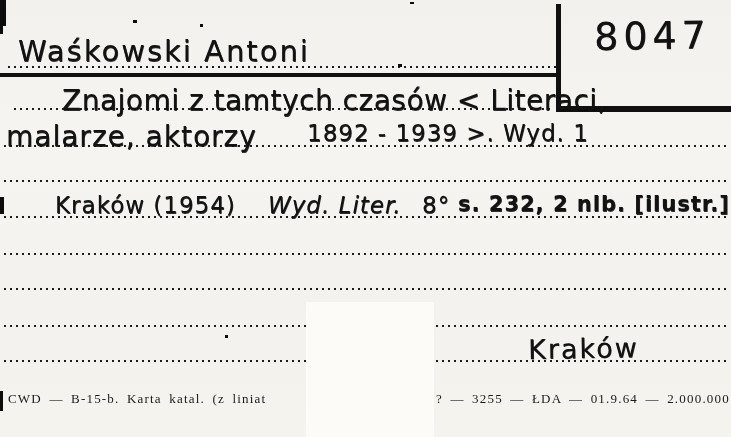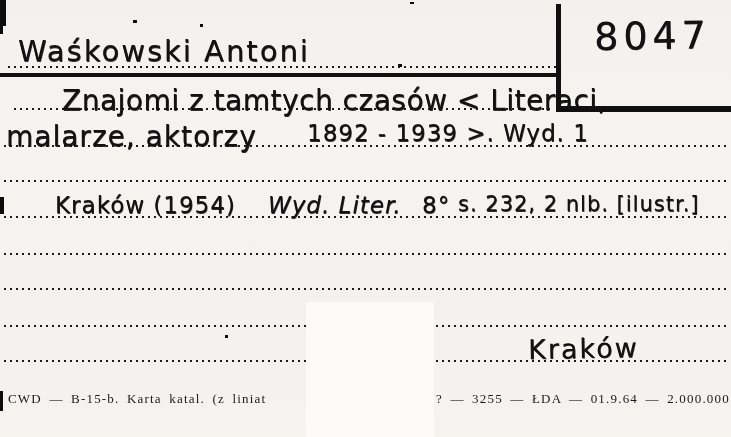--- a/index.html
+++ b/index.html
@@ -48,21 +48,21 @@
 
   <div class="hand" style="left:62px;top:84px;font-size:28px;letter-spacing:0.5px;">Znajomi z tamtych czasów &lt; Literaci,</div>
 
   <div class="hand" style="left:6px;top:120px;font-size:28px;">malarze, aktorzy</div>
   <div class="hand" style="left:283px;top:120px;font-size:23px;margin-left:24px;">1892 - 1939 &gt;.</div>
   <div class="hand" style="left:503px;top:120px;font-size:23px;">Wyd. 1</div>
 
   <div class="hand" style="left:55px;top:192px;font-size:23px;">Kraków (1954)</div>
   <div class="hand" style="left:268px;top:192px;font-size:23px;font-style:italic;">Wyd. Liter.</div>
   <div class="hand" style="left:422px;top:192px;font-size:23px;">8°</div>
-  <div class="hand" style="left:458px;top:192px;font-size:21px;">s. 232, 2 nlb. [ilustr.]</div>
+  <div class="hand" style="left:458px;top:192px;font-size:21px;font-weight:bold;">s. 232, 2 nlb. [ilustr.]</div>
 
   <div class="hand" style="left:528px;top:333px;font-size:27px;letter-spacing:2px;transform:rotate(-1deg);">Kraków</div>
 
   <div class="patch" style="left:306px;top:302px;width:128px;height:135px;"></div>
 
   <div class="footer" style="left:8px;top:391px;">CWD — B-15-b.  Karta  katal.  (z liniat</div>
   <div class="footer" style="left:436px;top:391px;">? — 3255 — ŁDA — 01.9.64 — 2.000.000</div>
 
   <div class="mark" style="left:0;top:0;width:6px;height:26px;"></div>
   <div class="mark" style="left:0;top:26px;width:3px;height:8px;"></div>

